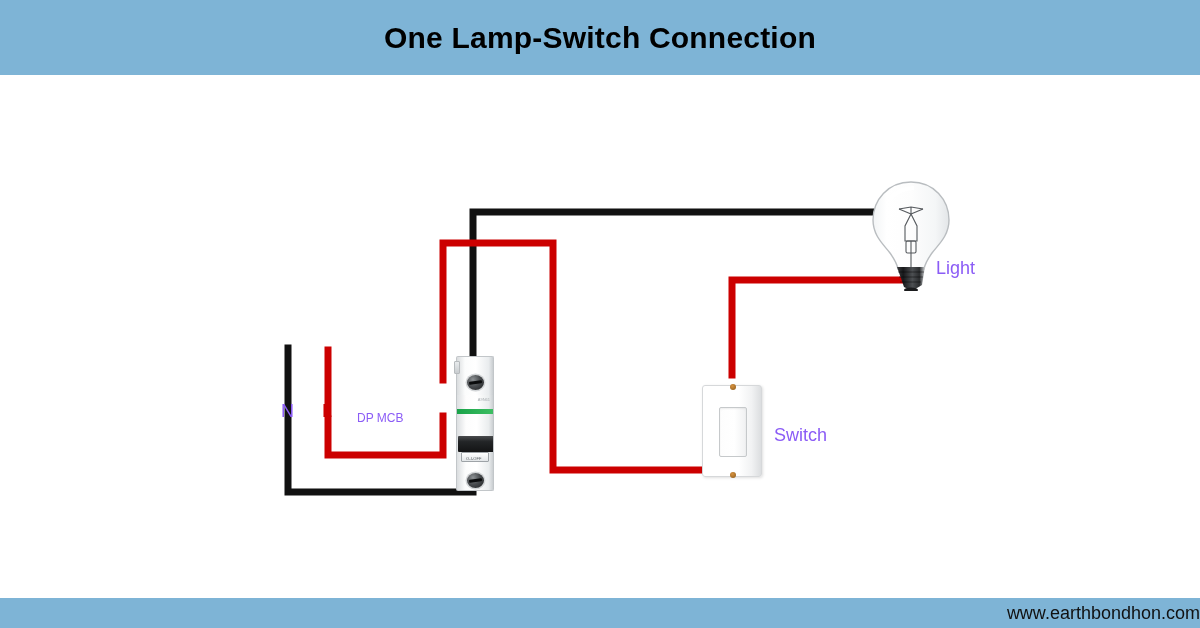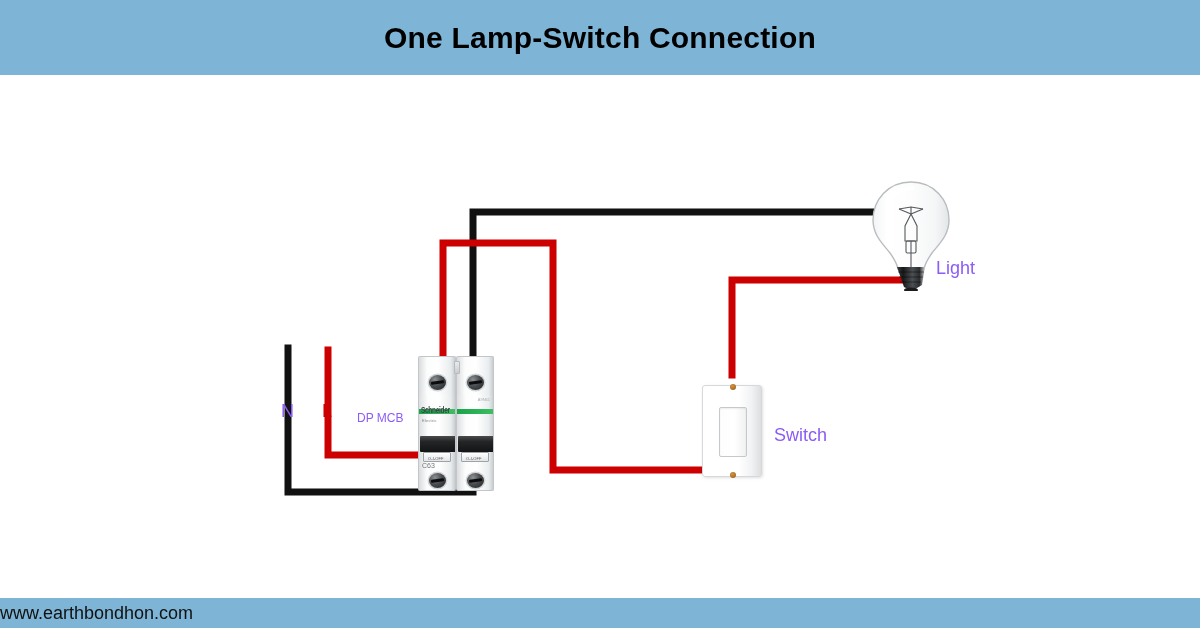--- a/index.html
+++ b/index.html
@@ -23,21 +23,21 @@
     display: flex; align-items: center; justify-content: center;
   }
   #header-title {
     font-size: 30px; font-weight: bold; color: #000000;
     letter-spacing: .2px;
   }
   #footer-band {
     position: absolute; left: 0; top: 598px;
     width: 1200px; height: 30px;
     background: #7eb4d6;
-    display: flex; align-items: center; justify-content: flex-start;
+    display: flex; align-items: center; justify-content: flex-end;
   }
   #footer-text { font-size: 18px; color: #111111; }
 
   
   #canvas {
     position: absolute; left: 0; top: 75px;
     width: 1200px; height: 523px;
     background: #ffffff;
   }
   #wires { position: absolute; left: 0; top: 0; width: 1200px; height: 523px; }
@@ -191,40 +191,20 @@
         <path d="M 328 275 L 328 380 L 443 380 L 443 341" stroke="#cc0000" stroke-width="7"></path>
 
         <path d="M 443 305 L 443 168 L 553 168 L 553 395 L 732 395 L 732 337" stroke="#cc0000" stroke-width="7"></path>
 
         <path d="M 732 300 L 732 205 L 910 205 L 910 140" stroke="#cc0000" stroke-width="7"></path>
       </g>
     </svg>
 
     <div id="mcb">
 
-      <div class="mcb-pole" id="mcb-pole-left">
-        <div class="mcb-top">
-          <div class="screw"></div>
-        </div>
-        <div class="mcb-mid">
-          <div class="green-band"></div>
-          <div class="brand-txt">Schneider</div>
-          <div class="brand-sub">Electric</div>
-        </div>
-        <div class="mcb-toggle-zone">
-          <div class="toggle-lever"></div>
-          <div class="toggle-window">
-            <div class="toggle-window-txt">O-I-OFF</div>
-          </div>
-          <div class="mcb-rating">C63</div>
-        </div>
-        <div class="mcb-bottom">
-          <div class="screw screw-bottom"></div>
-        </div>
-      </div>
 
       <div class="mcb-pole" id="mcb-pole-right">
         <div class="mcb-top">
           <div class="screw"></div>
           <div class="mcb-notch" style="left:-3px;top:4px;"></div>
         </div>
         <div class="mcb-mid">
           <div class="green-band"></div>
           <div class="mcb-code-top">A9N61</div>
         </div>

